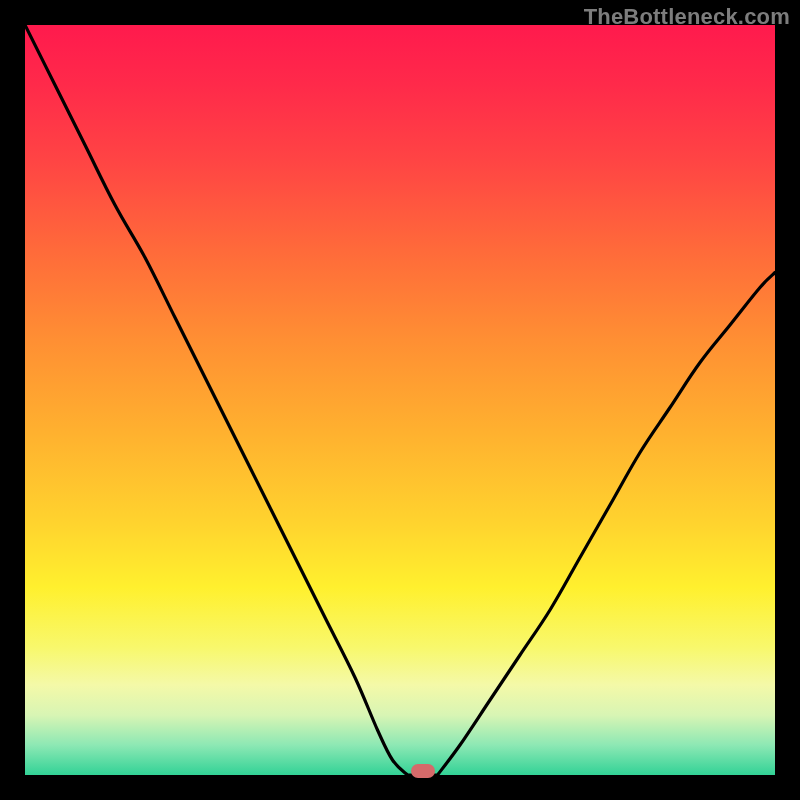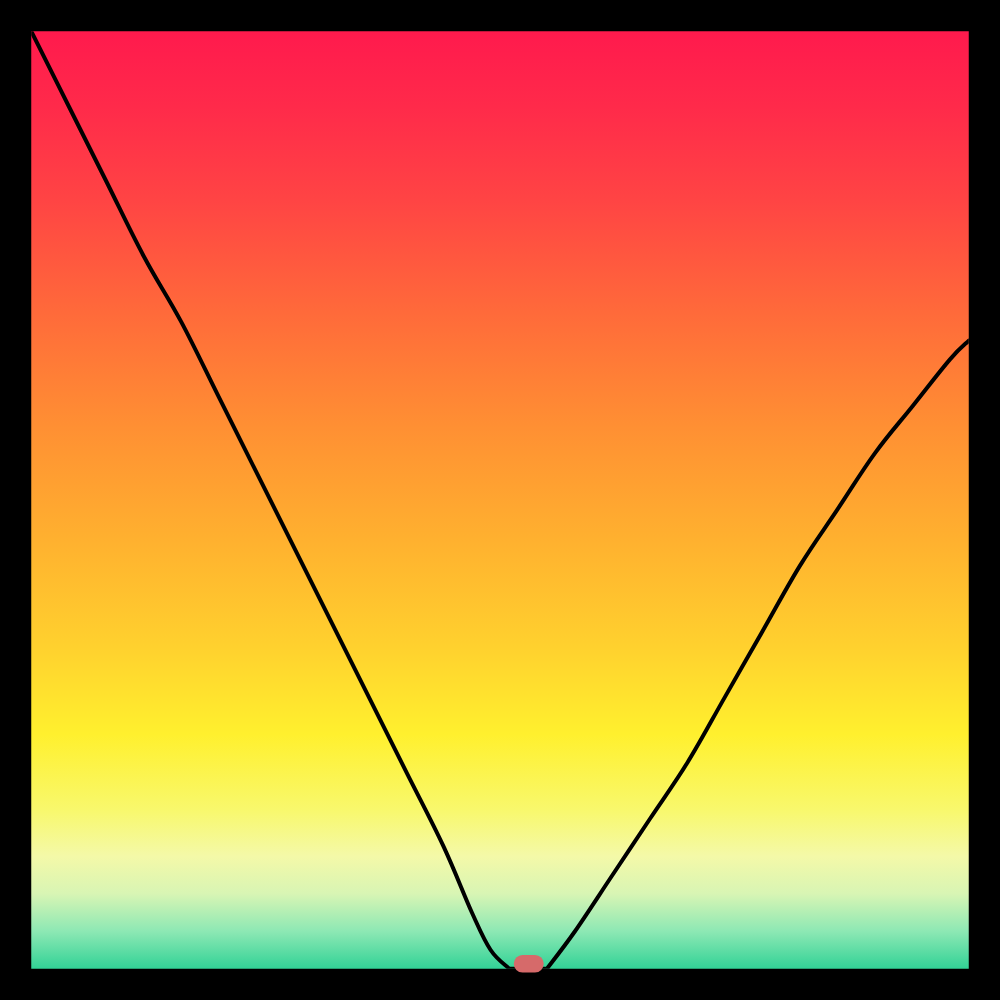--- a/index.html
+++ b/index.html
@@ -67,20 +67,21 @@
     border-radius: 7px;
     z-index: 12;
     transform: translate(-50%, -50%);
   }
 </style>
 </head>
 <body>
 
 <div class="frame">
 
+  <div class="watermark">TheBottleneck.com</div>
 
   <div class="plot-area">
 
     <svg class="curve" viewBox="0 0 750 750" preserveAspectRatio="none">
 
       <path id="curve-path" fill="none" stroke="#000000" stroke-width="3.2" stroke-linejoin="round" stroke-linecap="round" d="M 0.0 0.0 C 5.4 10.8, 19.2 38.4, 30.0 60.0 C 40.8 81.6, 49.2 98.4, 60.0 120.0 C 70.8 141.6, 79.2 159.8, 90.0 180.0 C 100.8 200.3, 109.2 212.3, 120.0 232.5 C 130.8 252.8, 139.2 270.9, 150.0 292.5 C 160.8 314.1, 169.2 330.9, 180.0 352.5 C 190.8 374.1, 199.2 390.9, 210.0 412.5 C 220.8 434.1, 229.2 450.9, 240.0 472.5 C 250.8 494.1, 259.2 510.9, 270.0 532.5 C 280.8 554.1, 289.2 570.9, 300.0 592.5 C 310.8 614.1, 320.6 632.3, 330.0 652.5 C 339.4 672.8, 345.8 690.1, 352.5 705.0 C 359.3 719.9, 362.1 726.9, 367.5 735.0 C 372.9 743.1, 379.8 747.3, 382.5 750.0 C 385.2 752.7, 379.8 750.0, 382.5 750.0 C 385.2 750.0, 392.1 750.0, 397.5 750.0 C 402.9 750.0, 409.8 750.0, 412.5 750.0 C 415.2 750.0, 408.5 755.4, 412.5 750.0 C 416.6 744.6, 425.5 733.5, 435.0 720.0 C 444.4 706.5, 454.2 691.2, 465.0 675.0 C 475.8 658.8, 484.2 646.2, 495.0 630.0 C 505.8 613.8, 514.2 602.5, 525.0 585.0 C 535.8 567.5, 544.2 551.4, 555.0 532.5 C 565.8 513.6, 574.2 498.9, 585.0 480.0 C 595.8 461.1, 604.2 445.1, 615.0 427.5 C 625.8 409.9, 634.2 398.7, 645.0 382.5 C 655.8 366.3, 664.2 352.3, 675.0 337.5 C 685.8 322.6, 694.2 313.5, 705.0 300.0 C 715.8 286.5, 726.9 271.9, 735.0 262.5 C 743.1 253.0, 747.3 250.2, 750.0 247.5"></path>
     </svg>
 
     <div id="optimum-marker" class="marker" style="left: 397.5px; top: 746.25px; background: rgb(214, 106, 106);"></div>
 

